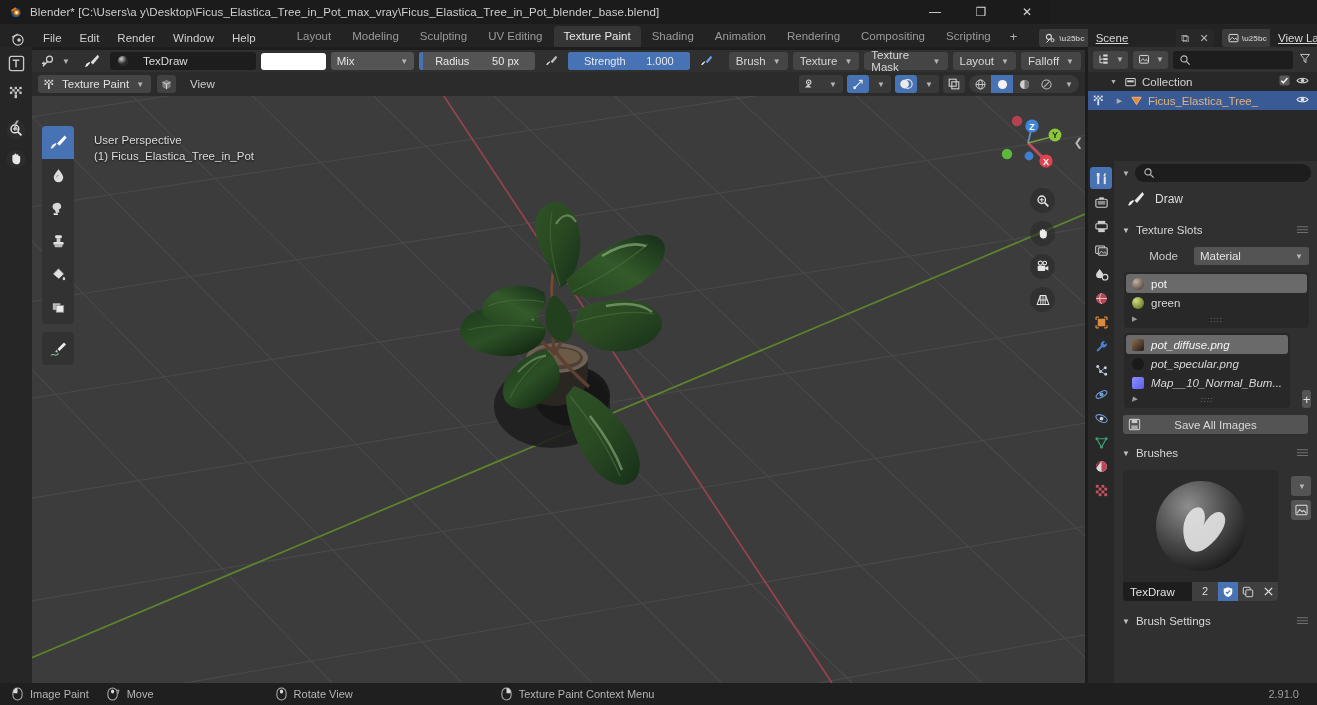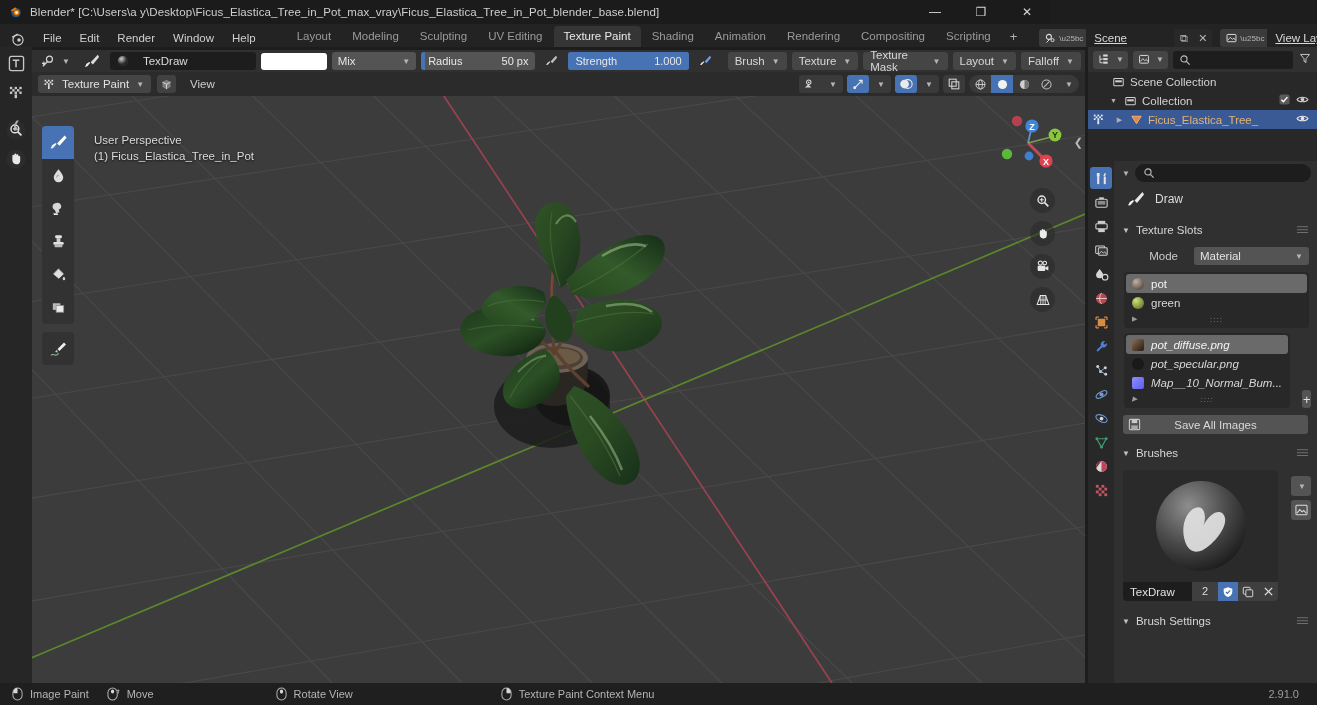--- a/index.html
+++ b/index.html
@@ -20,37 +20,37 @@
   #topbar { position:absolute; left:0; top:24px; width:1317px; height:23px; background:#232323;
     display:flex; align-items:flex-end; }
   #topbar .blender-icon { width:16px; height:16px; margin:0 8px 0 10px; flex:none; }
   .menu-item { font-size:11.5px; color:#cfcfcf; padding:3px 9px; border-radius:3px; white-space:nowrap; }
   #wstabs { display:flex; align-items:center; margin-left:22px; gap:1px; }
   .ws-tab { font-size:11.5px; color:#9a9a9a; padding:4px 10px 5px; border-radius:4px 4px 0 0; white-space:nowrap; }
   .ws-tab.active { background:#353535; color:#e8e8e8; }
   .ws-plus { color:#b0b0b0; font-size:13px; padding:0 8px; }
   #scene-block { display:flex; align-items:center; margin-left:14px; gap:0; }
   .id-widget { display:flex; align-items:center; height:18px; background:#282828; border-radius:3px; }
-  .id-pre { background:#3b3b3b; height:18px; display:flex; align-items:center; padding:0 3px 0 5px; border-radius:3px 0 0 3px; }
+  .id-pre { background:#3b3b3b; height:18px; display:flex; align-items:center; padding:0 3px 0 5px; border-radius:3px 0 0 3px;font-weight:bold; }
   .id-name { background:#232323; height:18px; display:flex; align-items:center; padding:0 8px; color:#d8d8d8;
      font-size:11.5px; min-width:88px;text-decoration:underline; }
   .id-btn { width:19px; height:18px; display:flex; align-items:center; justify-content:center; color:#b5b5b5; font-size:11px; }
   .caretd { font-size:8px; color:#b5b5b5; margin-left:2px; }
 
   
   #toolsettings { position:absolute; left:32px; top:50px; width:1053px; height:22px; background:#303030;
     display:flex; align-items:center; padding:0 4px; gap:5px; }
   .ts-flat { height:18px; display:flex; align-items:center; gap:3px; padding:0 4px; color:#d8d8d8; }
   .brush-name { height:18px; width:120px; background:#1d1d1d; border-radius:3px; display:flex;
      align-items:center; padding:0 7px; color:#dcdcdc; font-size:11.5px; }
   .color-swatch { height:17px; width:78px; background:#ffffff; border-radius:3px; }
   .blend-select { height:18px; width:98px; background:#545454; border-radius:3px; display:flex;
      align-items:center; justify-content:space-between; padding:0 6px; color:#e2e2e2; font-size:11.5px; }
   .slider { height:18px; border-radius:3px; position:relative; overflow:hidden; display:flex;
-     align-items:center; justify-content:space-between; padding:0 7px; font-size:11px; color:#e8e8e8; }
+     align-items:center; justify-content:space-between; padding:0 16px; font-size:11px; color:#e8e8e8; }
   .slider .fillbar { position:absolute; left:0; top:0; bottom:0; background:#4772b3; }
   .slider span { position:relative; z-index:2; }
   .dd-btn { height:18px; background:#454545; border-radius:3px; display:flex; align-items:center;
      gap:5px; padding:0 7px; color:#d8d8d8; font-size:11.5px; }
 
   
   #leftstrip { position:absolute; left:0; top:47px; width:32px; height:636px; background:#262626; }
   .lstrip-icon { width:26px; height:26px; margin:3px auto 0; display:flex; align-items:center; justify-content:center; }
 
   
@@ -682,28 +682,20 @@
         <path d="M8.6 8.6 L12.4 12.4" stroke="#bdbdbd" stroke-width="1.5"></path>
       </svg>
     </div>
     <div>
       <svg width="14" height="13" viewBox="0 0 16 16">
         <path d="M2.5 3 H13.5 L9.2 8.2 V13 L6.8 11.4 V8.2Z" fill="none" stroke="#c6c6c6" stroke-width="1.2"></path>
       </svg>
     </div>
   </div>
 
-  <div class="ol-row">
-    <span class="tri"></span>
-    <svg width="13" height="12" viewBox="0 0 14 14">
-      <rect x="1.5" y="3" width="11" height="8.5" rx="1" fill="none" stroke="#cfcfcf" stroke-width="1.2"></rect>
-      <rect x="3.2" y="5" width="7.6" height="2.4" fill="#cfcfcf"></rect>
-    </svg>
-    <span>Scene Collection</span>
-  </div>
 
   <div class="ol-row" style="padding-left:20px;">
     <span class="tri">▼</span>
     <svg width="13" height="12" viewBox="0 0 14 14">
       <rect x="1.5" y="3" width="11" height="8.5" rx="1" fill="none" stroke="#cfcfcf" stroke-width="1.2"></rect>
       <rect x="3.2" y="5" width="7.6" height="2.4" fill="#cfcfcf"></rect>
     </svg>
     <span>Collection</span>
     <span class="ol-right">
       <span>

